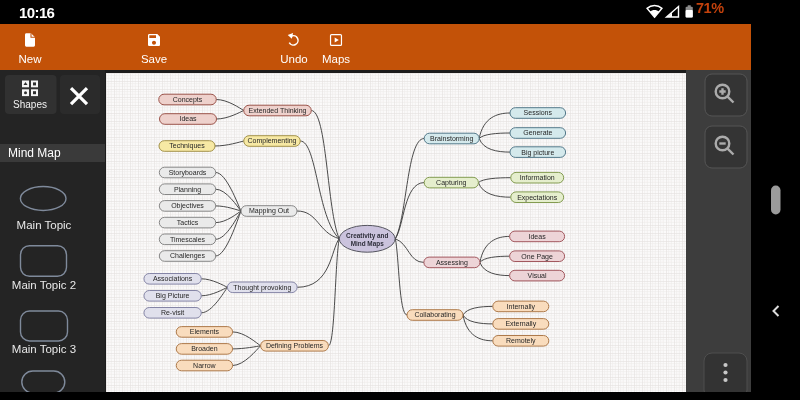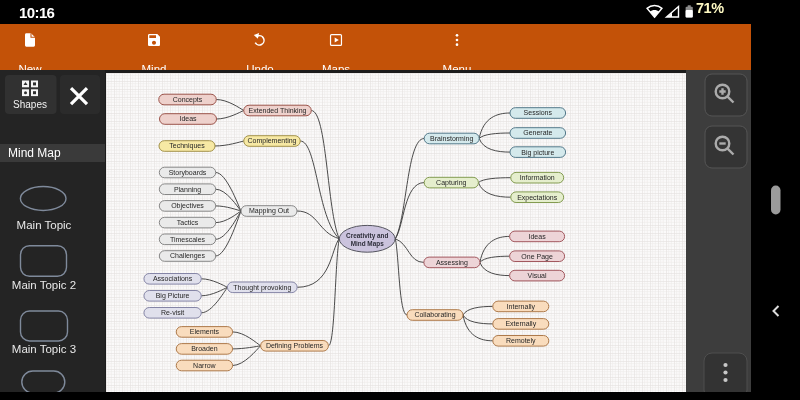--- a/index.html
+++ b/index.html
@@ -1,73 +1,65 @@
 <!DOCTYPE html>
 <html><head><meta charset="utf-8">
 <style>
 *{margin:0;padding:0;box-sizing:border-box}
 html,body{width:800px;height:400px;overflow:hidden;background:#000;font-family:"Liberation Sans",sans-serif}
 #app{position:relative;width:672px;height:400px;background:#000}
 #toolbar{position:absolute;left:0;top:24px;width:751px;height:46px;background:#c35208}
 .tbi{position:absolute;top:8px;width:56px;text-align:center}
 .tbi svg{display:block;margin:0 auto}
-.tbl{font-size:11.5px;color:#fff;margin-top:15px}
+.tbl{font-size:11.5px;color:#fff;margin-top:5px}
 #appbg{position:absolute;left:0;top:70px;width:751px;height:322px;background:#1c1c1c}
 #bottombar{position:absolute;left:0;top:392px;width:800px;height:8px;background:#000}
 </style></head>
 <body>
 <div id="app">
 <div style="position:absolute;left:0;top:0;width:800px;height:24px;background:#000">
 <div style="position:absolute;left:19px;top:4px;font-size:15px;font-weight:bold;color:#fff;letter-spacing:-0.6px">10:16</div>
 <svg width="80" height="24" viewBox="0 0 80 24" style="position:absolute;left:645px;top:0">
 <path d="M9.5 17.2L16.9 8.4C14.9 6.6 12.3 5.6 9.5 5.6S4.1 6.6 2.1 8.4L9.5 17.2z" fill="none" stroke="#fff" stroke-width="1.5"></path>
 <path d="M9.5 17l4.6-5.4c-1.3-1-2.9-1.6-4.6-1.6s-3.3.6-4.6 1.6L9.5 17z" fill="#fff"></path>
 <path d="M33.5 17V6.5L21.5 17h12z" fill="none" stroke="#fff" stroke-width="1.4"></path>
 <path d="M27 17v-4.5L22.5 17H27z" fill="#fff"></path>
 <rect x="40.6" y="6.8" width="7.2" height="10.8" rx="1" fill="#8a8a8a"></rect>
 <rect x="42.6" y="5.2" width="3.2" height="2" rx="0.5" fill="#8a8a8a"></rect>
 <rect x="40.6" y="10" width="7.2" height="7.6" rx="1" fill="#fff"></rect>
 </svg>
-<div style="position:absolute;left:696px;top:0;font-size:14.5px;font-weight:bold;color:#fef9c3;letter-spacing:-0.5px">71%</div>
+<div style="position:absolute;left:696px;top:0;font-size:14.5px;font-weight:bold;color:#c2410c;letter-spacing:-0.5px">71%</div>
 </div>
 <div id="toolbar">
 <div class="tbi" style="left:2px">
         <svg width="16" height="16" viewBox="0 0 24 24">
           <path d="M13.5 2H6.5C5.4 2 4.5 2.9 4.5 4v16c0 1.1.9 2 2 2h11c1.1 0 2-.9 2-2V8l-6-6z" fill="#fff"></path>
           <path d="M13.5 2v6h6" fill="none" stroke="#c35208" stroke-width="1.6"></path>
         </svg>
         <div class="tbl">New</div>
       </div>
 <div class="tbi" style="left:126px">
         <svg width="16" height="16" viewBox="0 0 24 24">
           <path d="M17 3H5c-1.1 0-2 .9-2 2v14c0 1.1.9 2 2 2h14c1.1 0 2-.9 2-2V7l-4-4zM12 19c-1.66 0-3-1.34-3-3s1.34-3 3-3 3 1.34 3 3-1.34 3-3 3zm3-10H5V5h10v4z" fill="#fff"></path>
         </svg>
-        <div class="tbl">Mind</div>
+        <div class="tbl">Save</div>
       </div>
-<div class="tbi" style="left:232px">
+<div class="tbi" style="left:266px">
         <svg width="16" height="16" viewBox="0 0 24 24">
           <path d="M8.2 6.1a7 7 0 1 1-3.3 9.8" fill="none" stroke="#fff" stroke-width="2.3"></path>
           <path d="M10.6 1.5L2.6 4.5l6.2 5.6z" fill="#fff"></path>
         </svg>
         <div class="tbl">Undo</div>
       </div>
 <div class="tbi" style="left:308px">
         <svg width="16" height="16" viewBox="0 0 24 24">
           <rect x="3.8" y="3.8" width="16.4" height="16.4" rx="1.6" fill="none" stroke="#fff" stroke-width="1.8"></rect>
           <path d="M10 8.2l6.2 3.8L10 15.8z" fill="#fff"></path>
         </svg>
         <div class="tbl">Maps</div>
-      </div>
-<div class="tbi" style="left:429px">
-        <svg width="16" height="16" viewBox="0 0 24 24">
-          <circle cx="12" cy="5" r="2" fill="#fff"></circle>
-          <circle cx="12" cy="12" r="2" fill="#fff"></circle>
-          <circle cx="12" cy="19" r="2" fill="#fff"></circle>
-        </svg>
-        <div class="tbl">Menu</div>
       </div>
 </div>
 <div id="appbg"></div>
 <svg width="105" height="322" viewBox="0 0 105 322" xmlns="http://www.w3.org/2000/svg" style="position:absolute;left:0;top:70px" font-family="'Liberation Sans',sans-serif">
 <rect width="105" height="322" fill="#242424"></rect>
 <rect x="5" y="5" width="51.5" height="39" rx="4" fill="#313131"></rect>
 <g fill="#f5f5f5">
 <rect x="22" y="10.5" width="7" height="6.8"></rect>
         <rect x="31" y="10.5" width="7" height="6.8"></rect>
 <rect x="22" y="19.3" width="7" height="6.8"></rect>

